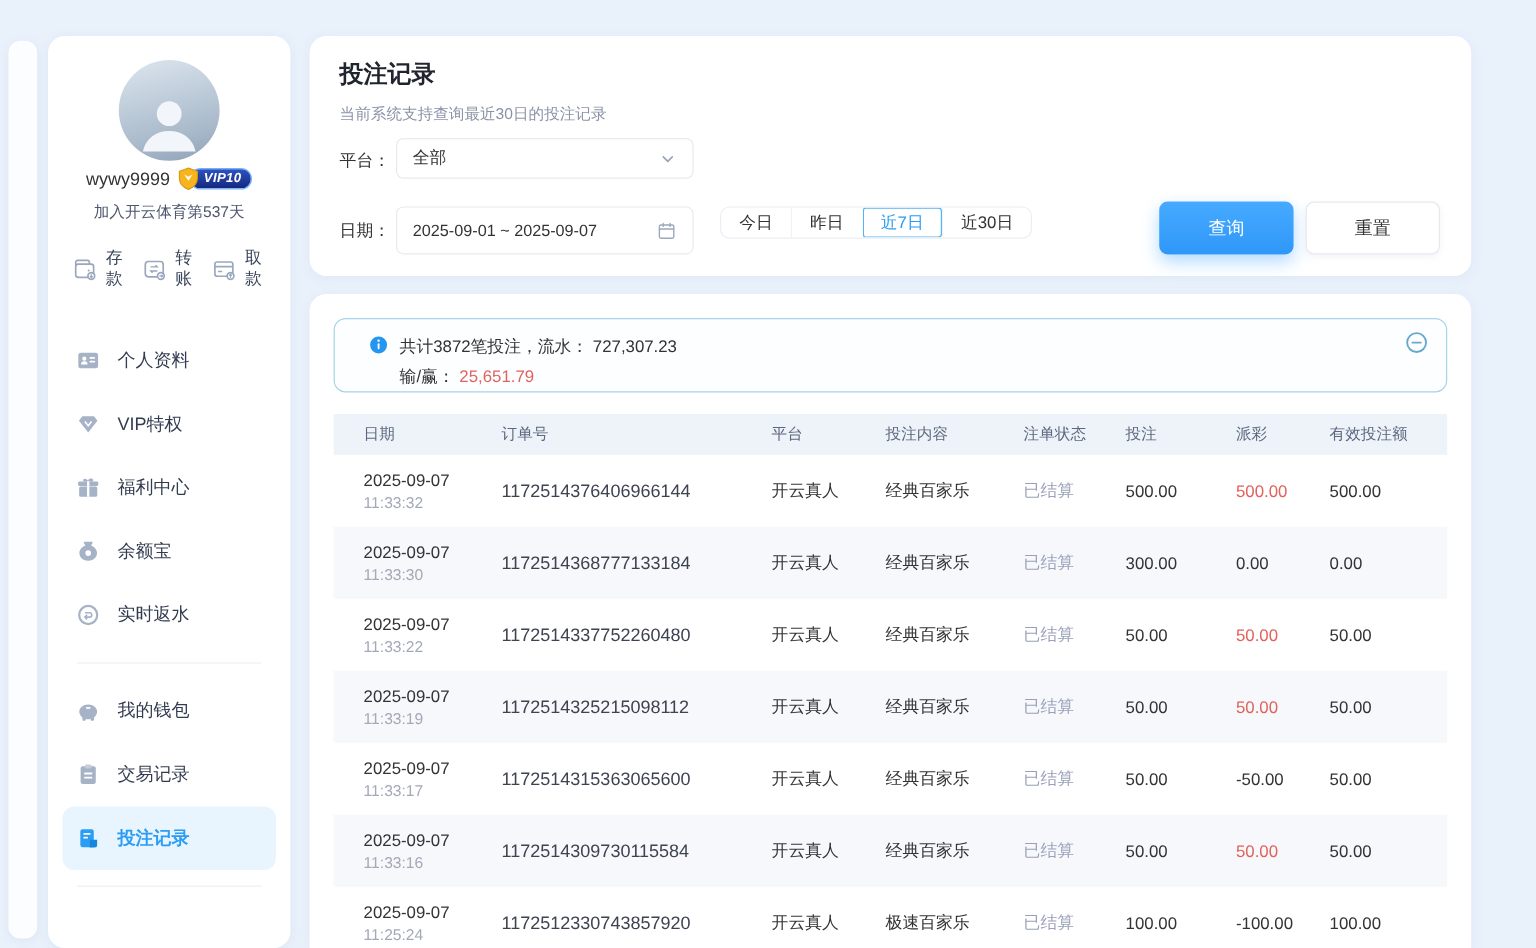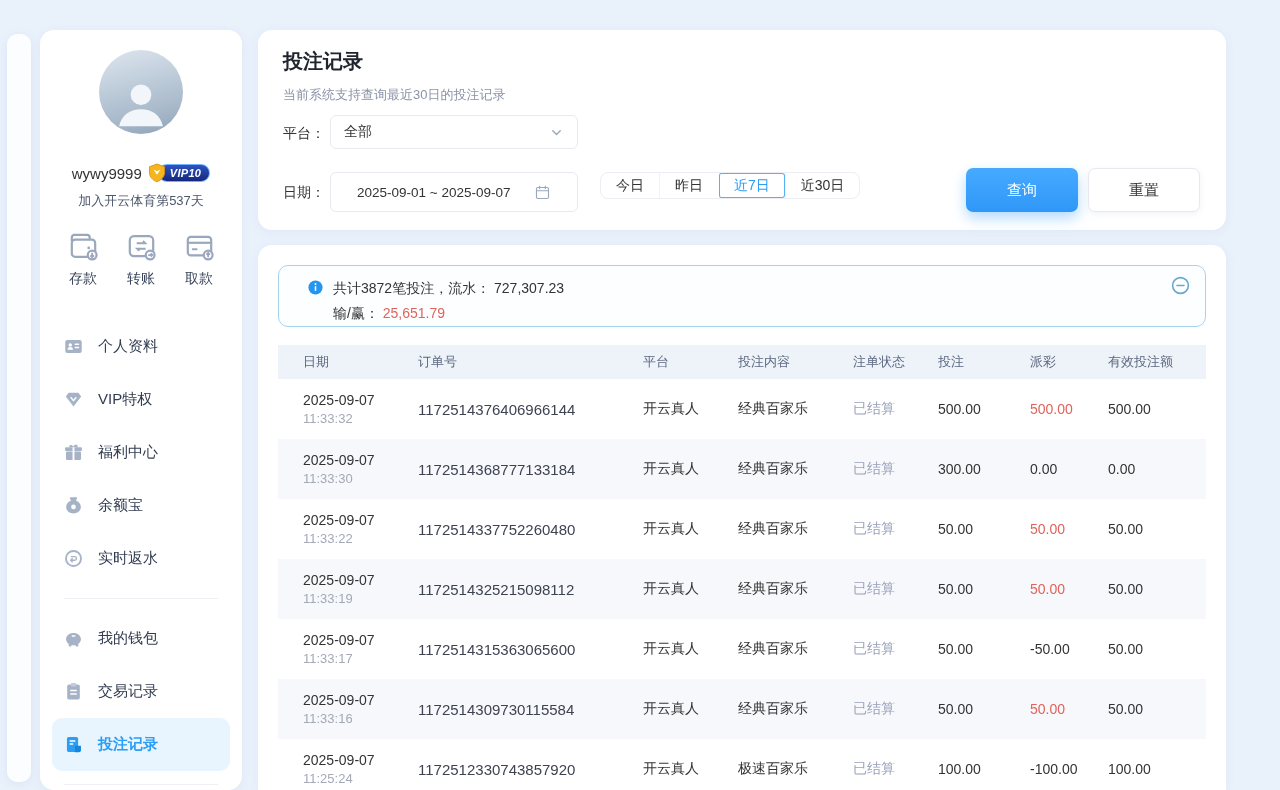--- a/index.html
+++ b/index.html
@@ -10,30 +10,30 @@
   
   .left-strip { position:absolute; left:7px; top:34px; width:24px; height:748px;
     background:#fcfdff; border-radius:10px; box-shadow:0 2px 8px rgba(160,180,210,.18); }
 
   
   .sidebar { position:absolute; left:40px; top:30px; width:202px; height:760px;
     background:#fff; border-radius:14px; box-shadow:0 2px 10px rgba(160,180,210,.15); }
   .avatar { width:84px; height:84px; border-radius:50%; margin:20px auto 0;
     background:linear-gradient(165deg,#dde6ef 0%,#a9bacb 70%,#8fa2b6 100%);
     display:flex; align-items:flex-end; justify-content:center; overflow:hidden; }
-  .user-row { display:flex; justify-content:center; align-items:center; margin-top:28px; }
+  .user-row { display:flex; justify-content:center; align-items:center; margin-top:4px; }
   .username { font-size:15px; color:#333; }
   .vip-badge { display:inline-flex; align-items:center; margin-left:4px; }
   .vip-shield { width:22px; height:22px; position:relative; z-index:2; }
   .vip-pill { background:linear-gradient(180deg,#2e53c0,#14277e); border:1px solid #6fb1ff;
     color:#fff; font-size:11px; font-weight:bold; font-style:italic; border-radius:9px;
     padding:2px 8px 2px 11px; margin-left:-10px; letter-spacing:.3px; }
   .join-text { text-align:center; font-size:13px; color:#4d576d; margin-top:8px; }
   .actions { display:flex; justify-content:space-between; padding:0 20px; margin-top:20px; }
-  .action { display:flex; flex-direction:column; align-items:center; gap:7px; cursor:pointer; width:46px; }
+  .action { display:flex; flex-direction:row; align-items:center; gap:7px; cursor:pointer; width:46px; }
   .action svg { width:33px; height:33px; }
   .action-label { font-size:14px; color:#39445a; }
   .nav { margin-top:32px; padding:0 12px; }
   .nav-item { display:flex; align-items:center; gap:14px; height:53px; padding:0 11px;
     border-radius:10px; cursor:pointer; }
   .nav-item svg { width:21px; height:21px; flex:none; }
   .nav-label { font-size:15px; color:#323c50; }
   .nav-item.active { background:#e9f5fe; }
   .nav-item.active .nav-label { color:#2b9df4; font-weight:bold; }
   .nav-divider { height:1px; background:#edf0f5; margin:13px 12px; }
@@ -45,21 +45,21 @@
   .page-subtitle { position:absolute; left:25px; top:56px; font-size:13px; color:#8b93a7; }
   .f-label { position:absolute; left:25px; font-size:14px; color:#333; }
   .platform-label { top:95px; }
   .date-label { top:154px; }
   .select-box { position:absolute; left:72px; top:85px; width:248px; height:34px;
     border:1px solid #e8eaf0; border-radius:6px; background:#fff; display:flex; align-items:center;
     justify-content:space-between; padding:0 13px; font-size:14px; color:#333; cursor:pointer; }
   .select-box svg { width:15px; height:15px; }
   .date-box { position:absolute; left:72px; top:142px; width:248px; height:40px;
     border:1px solid #e8eaf0; border-radius:6px; background:#fff; display:flex; align-items:center;
-    justify-content:space-between; padding:0 26px; font-size:13.5px; color:#333; cursor:pointer; }
+    justify-content:space-between; padding:0 13px; font-size:13.5px; color:#333; cursor:pointer; }
   .date-box svg { width:17px; height:17px; }
   .quick-group { position:absolute; left:342px; top:142px; height:27px; display:flex;
     background:#fff; border:1px solid #eceef3; border-radius:8px; overflow:hidden; }
   .qr { display:flex; align-items:center; justify-content:center; padding:0 15px;
     font-size:14px; color:#333; cursor:pointer; border-left:1px solid #f0f2f5; }
   .qr:first-child { border-left:none; }
   .qr.active { box-shadow:inset 0 0 0 1px #57b2f2; color:#2b9df4; border-radius:3px; border-left-color:transparent; }
   .btn { position:absolute; top:138px; width:112px; height:44px; border-radius:7px; font-size:15px;
     display:flex; align-items:center; justify-content:center; cursor:pointer; }
   .btn-query { left:708px; background:linear-gradient(180deg,#46aaff,#2f97f8); color:#fff;

